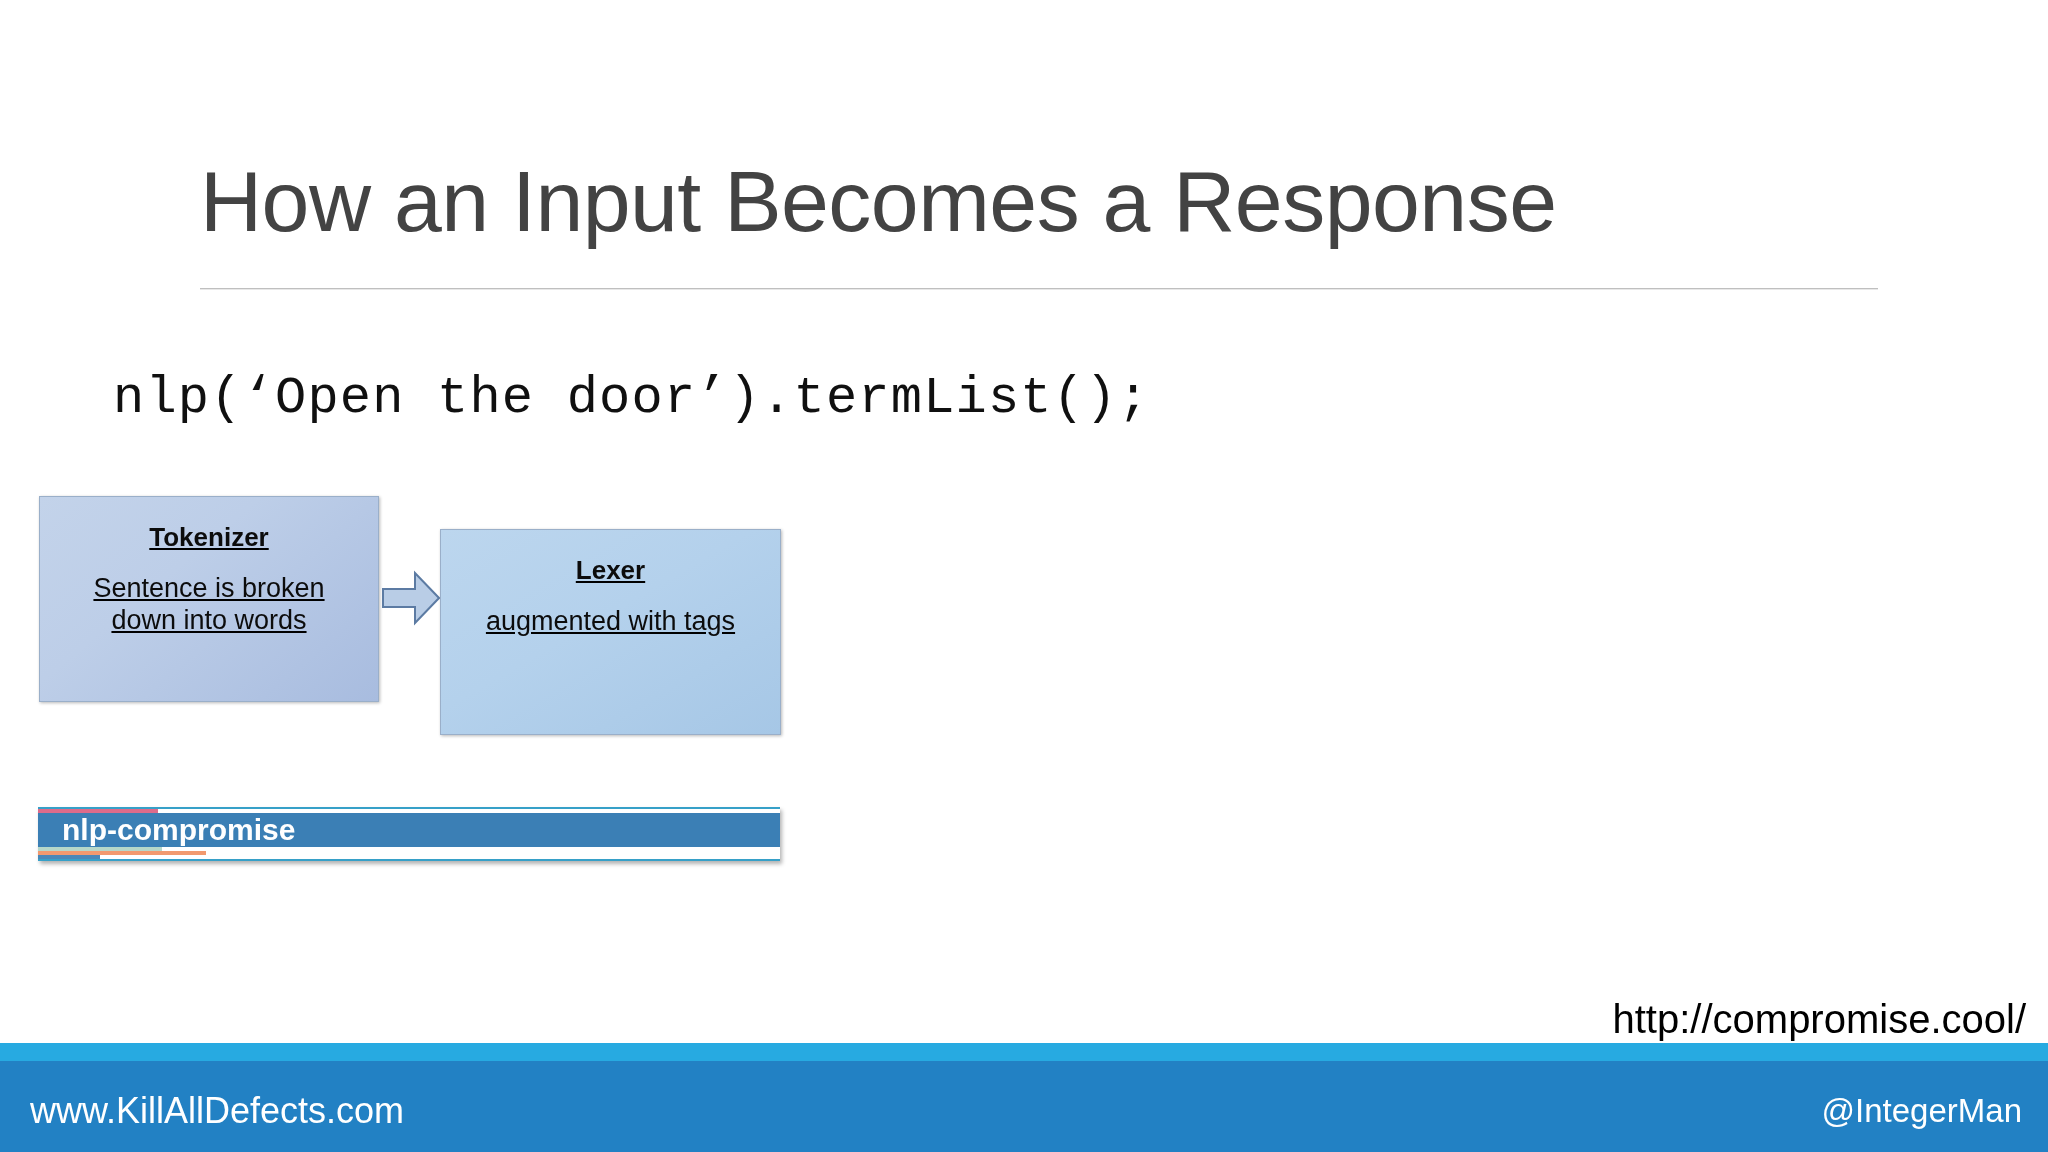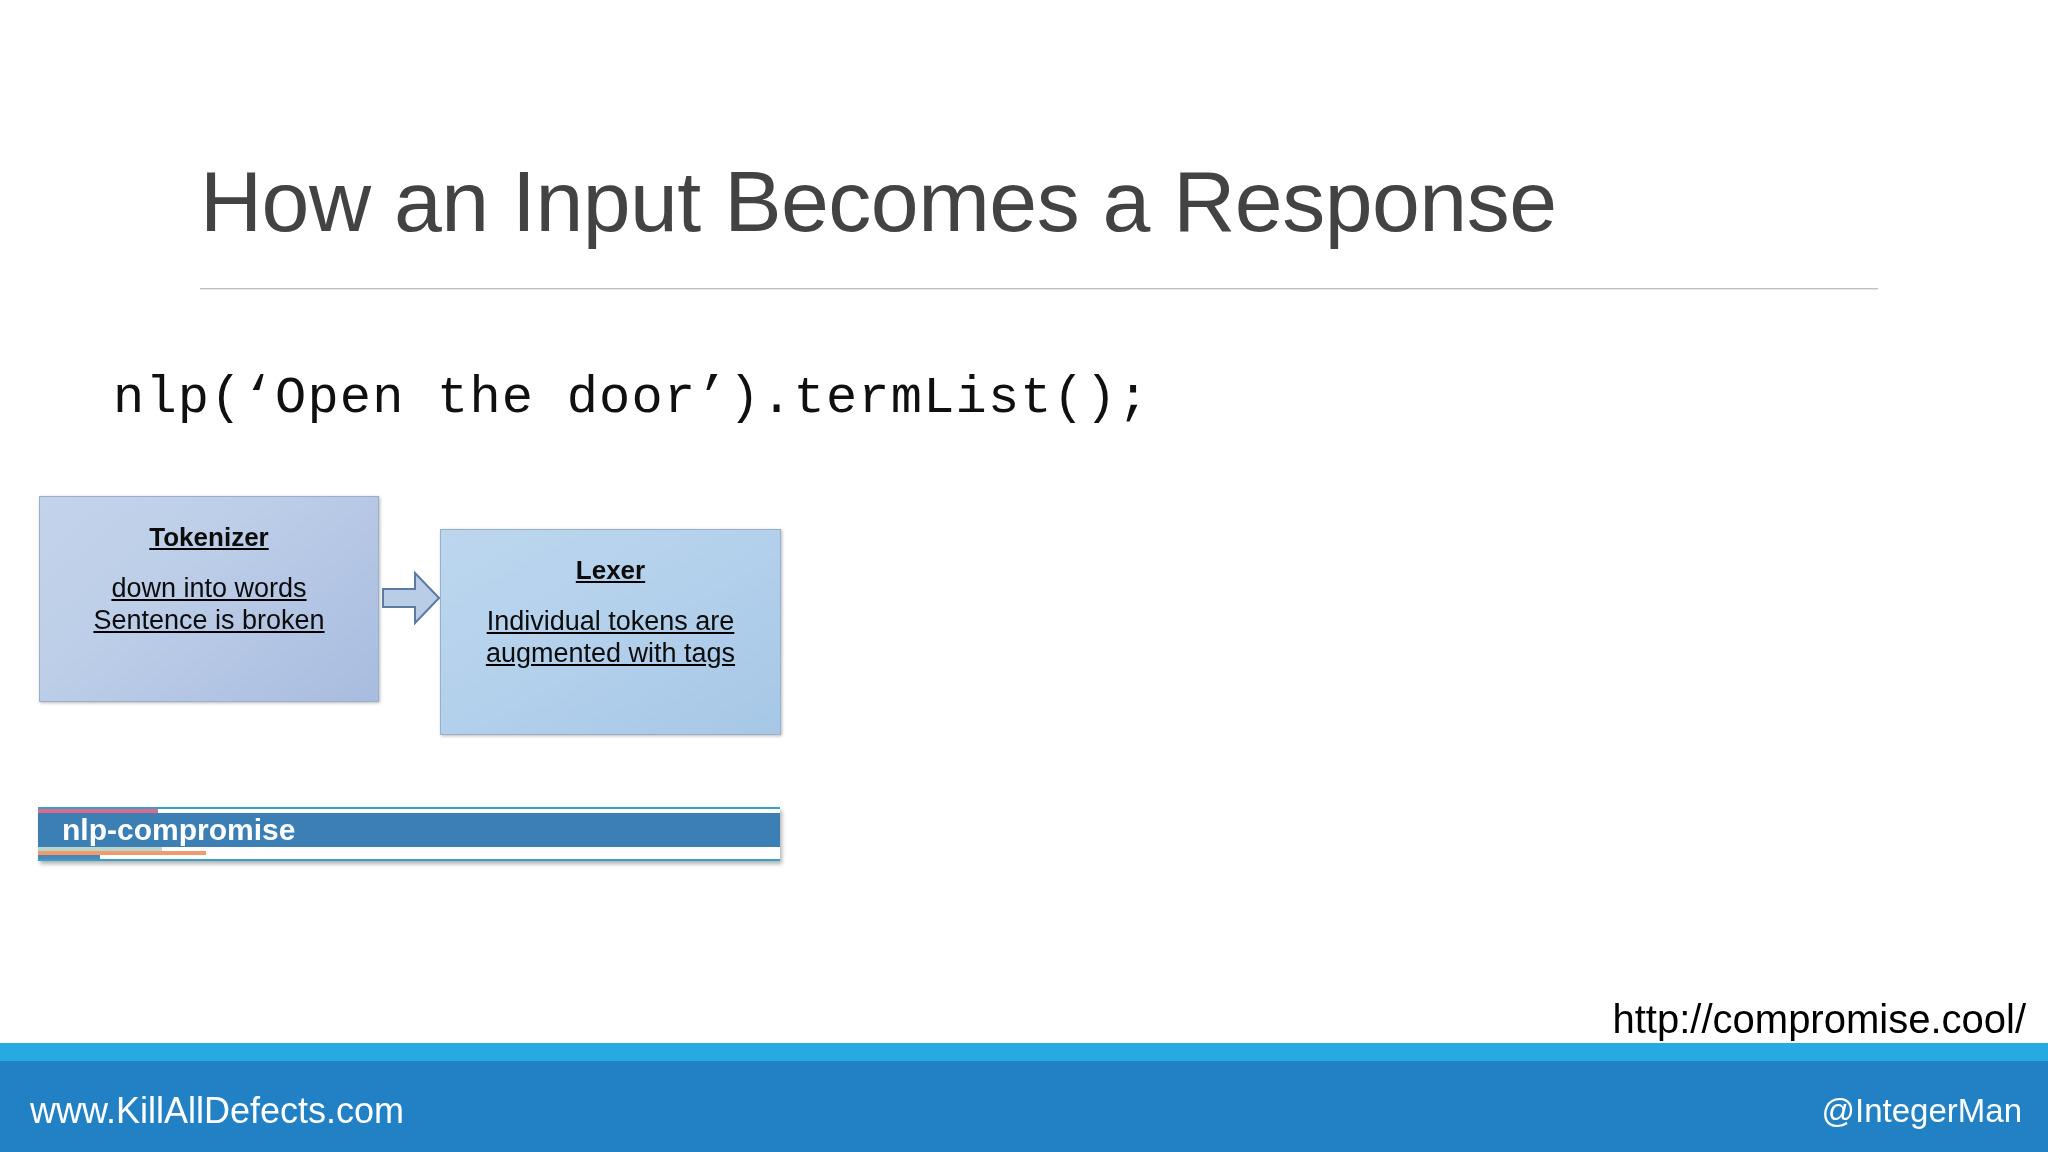--- a/index.html
+++ b/index.html
@@ -177,35 +177,34 @@
 <div id="slide">
 
   <div id="slide-title">How an Input Becomes a Response</div>
   <div id="title-rule"></div>
 
   <div id="code-line">nlp(‘Open the door’).termList();</div>
 
   <div id="box-tokenizer" class="flow-box">
     <div class="flow-title">Tokenizer</div>
     <div class="flow-body">
+      <div>Sentence is broken</div>
       <div>down into words</div>
-      <div>Sentence is broken</div>
     </div>
   </div>
 
   <div id="flow-arrow">
     <svg width="58" height="62" viewBox="0 0 58 62">
       <polygon points="1,22 33,22 33,6 57,31 33,56 33,40 1,40" fill="#b9cde6" stroke="#5c7ba3" stroke-width="2"></polygon>
     </svg>
   </div>
 
   <div id="box-lexer" class="flow-box">
     <div class="flow-title">Lexer</div>
     <div class="flow-body">
-      <div>Individual tokens are</div>
       <div>augmented with tags</div>
     </div>
   </div>
 
   <div id="nlp-bar">
     <div id="bar-seg-pink" class="bar-seg"></div>
     <div id="bar-seg-main" class="bar-seg">
       <span id="bar-label">nlp-compromise</span>
     </div>
     <div id="bar-seg-green" class="bar-seg"></div>

